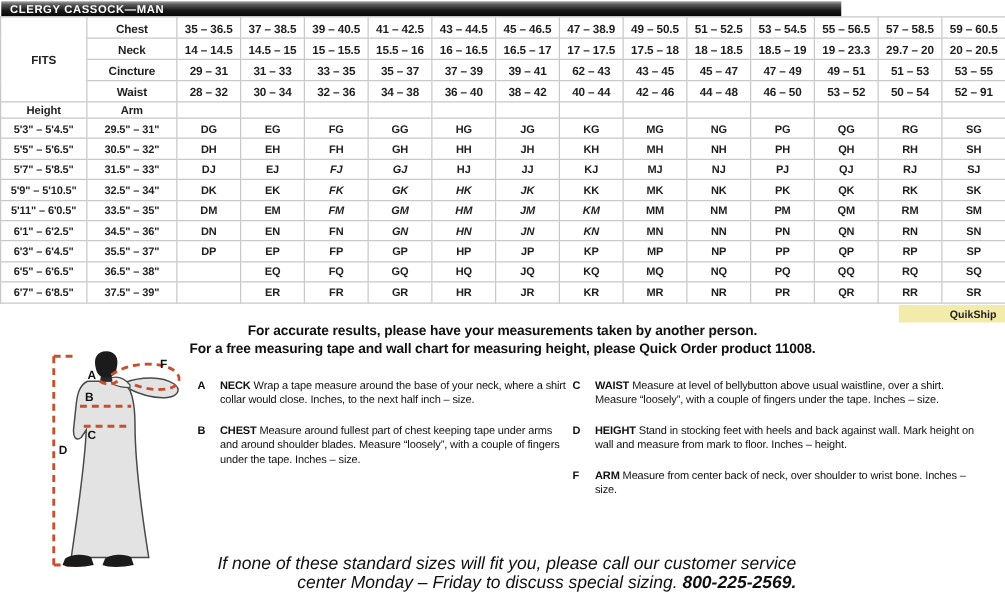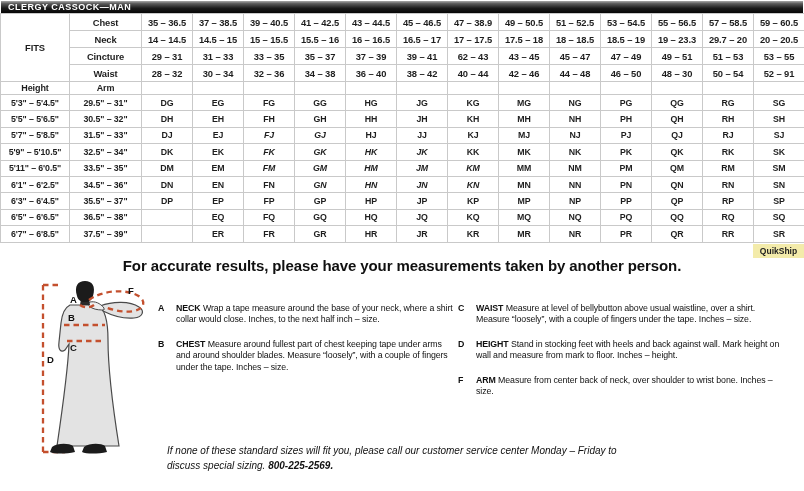--- a/index.html
+++ b/index.html
@@ -1,20 +1,20 @@
 <!DOCTYPE html>
 <html><head>
 <meta charset="utf-8">
 <style>
   html,body{margin:0;padding:0;background:#fff;}
   body{width:804px;height:491px;font-family:"Liberation Sans",sans-serif;}
   .page{position:relative;width:804px;height:491px;background:#fff;overflow:hidden;}
 
   .title-bar{
-    position:absolute;left:1px;top:1px;width:802px;height:12px;box-sizing:border-box;
+    position:absolute;left:1px;top:1px;width:672px;height:12px;box-sizing:border-box;
     background:linear-gradient(180deg,#a9a9a9 0%,#5a5a5a 22%,#1b1b1b 60%,#060606 100%);
     color:#fff;font-weight:bold;font-size:9px;line-height:12px;padding-left:7px;letter-spacing:.5px;
   }
 
   table.size-table{position:absolute;left:0;top:13px;width:804px;border-collapse:collapse;table-layout:fixed;}
   table.size-table td{
     border:1px solid #c9c9c9;padding:0;margin:0;overflow:hidden;white-space:nowrap;
     text-align:center;font-weight:bold;color:#1e1e1e;background:#fff;letter-spacing:-0.1px;
   }
   tr.fit-row td{height:16px;font-size:9.4px;}
@@ -22,37 +22,37 @@
   td.row-label{text-align:right;padding-right:7px;}
   td.cream{background:#f5f0dd;}
   tr.hdr-row td{height:12px;font-size:9px;}
   td.height-h{text-align:left;padding-left:5px;}
   tr.size-row td{height:15.4px;font-size:8.8px;}
   td.yellow{background:#f3ebaa;font-style:italic;}
   td.grayblank{background:#d9d9d9;}
 
   .qs-row{position:absolute;left:0;top:244px;width:804px;height:14px;}
   .qs-label{position:absolute;right:0;top:0;width:51px;height:14px;background:#f3ebaa;
-    font-weight:bold;font-size:8.5px;line-height:14px;text-align:center;color:#1e1e1e;}
+    font-weight:bold;font-size:8.5px;line-height:14px;text-align:center;color:#1e1e1e;padding-left:34px;}
 
   .notes{position:absolute;left:0;top:259px;width:804px;text-align:center;
-    font-weight:bold;font-size:15px;line-height:13.5px;color:#101010;letter-spacing:-0.1px;}
+    font-weight:bold;font-size:11px;line-height:13.5px;color:#101010;letter-spacing:-0.1px;}
 
   .instr{position:absolute;font-size:8.8px;line-height:11.4px;color:#101010;letter-spacing:-0.1px;}
   .instr-left{left:158px;top:303px;width:300px;}
   .instr-right{left:458px;top:303px;width:328px;}
   .instr-block{display:flex;margin-bottom:13px;}
   .instr-letter{width:18px;font-weight:bold;flex:none;}
   .instr-text{flex:1;}
   .instr-term{font-weight:bold;}
 
   .diagram{position:absolute;left:12px;top:280px;width:150px;height:211px;}
 
-  .footer{position:absolute;left:167px;top:443px;width:470px;text-align:left;
-    font-style:italic;font-size:10px;line-height:15px;color:#101010;}
+  .footer{position:absolute;left:167px;top:443px;width:470px;text-align:right;
+    font-style:italic;font-size:14px;line-height:15px;color:#101010;}
   .footer .phone{font-weight:bold;}
 </style>
 </head>
 <body>
 
 <div class="page">
 
   <div class="title-bar">
     <span>CLERGY CASSOCK—MAN</span>
   </div>
@@ -130,21 +130,21 @@
           <td class="range cream">28 – 32</td>
           <td class="range">30 – 34</td>
           <td class="range cream">32 – 36</td>
           <td class="range">34 – 38</td>
           <td class="range cream">36 – 40</td>
           <td class="range">38 – 42</td>
           <td class="range cream">40 – 44</td>
           <td class="range">42 – 46</td>
           <td class="range cream">44 – 48</td>
           <td class="range">46 – 50</td>
-          <td class="range cream">48 – 30</td>
+          <td class="range cream">53 – 52</td>
           <td class="range">50 – 54</td>
           <td class="range cream">52 – 91</td>
         </tr>
         <tr class="hdr-row">
           <td class="height-h">Height</td>
           <td>Arm</td>
           <td class="cream"></td>
           <td></td>
           <td class="cream"></td>
           <td></td>
@@ -313,20 +313,21 @@
         </tr>
       </tbody>
   </table>
 
   <div class="qs-row">
     <div class="qs-label">QuikShip</div>
   </div>
 
   <div class="notes">
     <div>For accurate results, please have your measurements taken by another person.</div>
+    <div>For a free measuring tape and wall chart for measuring height, please Quick Order product 11008.</div>
   </div>
 
   <svg class="diagram" viewBox="0 0 150 211">
 
     <g stroke="#c4502e" stroke-width="2.3" stroke-dasharray="5.5,4" fill="none">
       <path d="M31 5 H 50"></path>
       <path d="M31 5 V 172"></path>
       <path d="M31 172 H 53"></path>
     </g>
 

